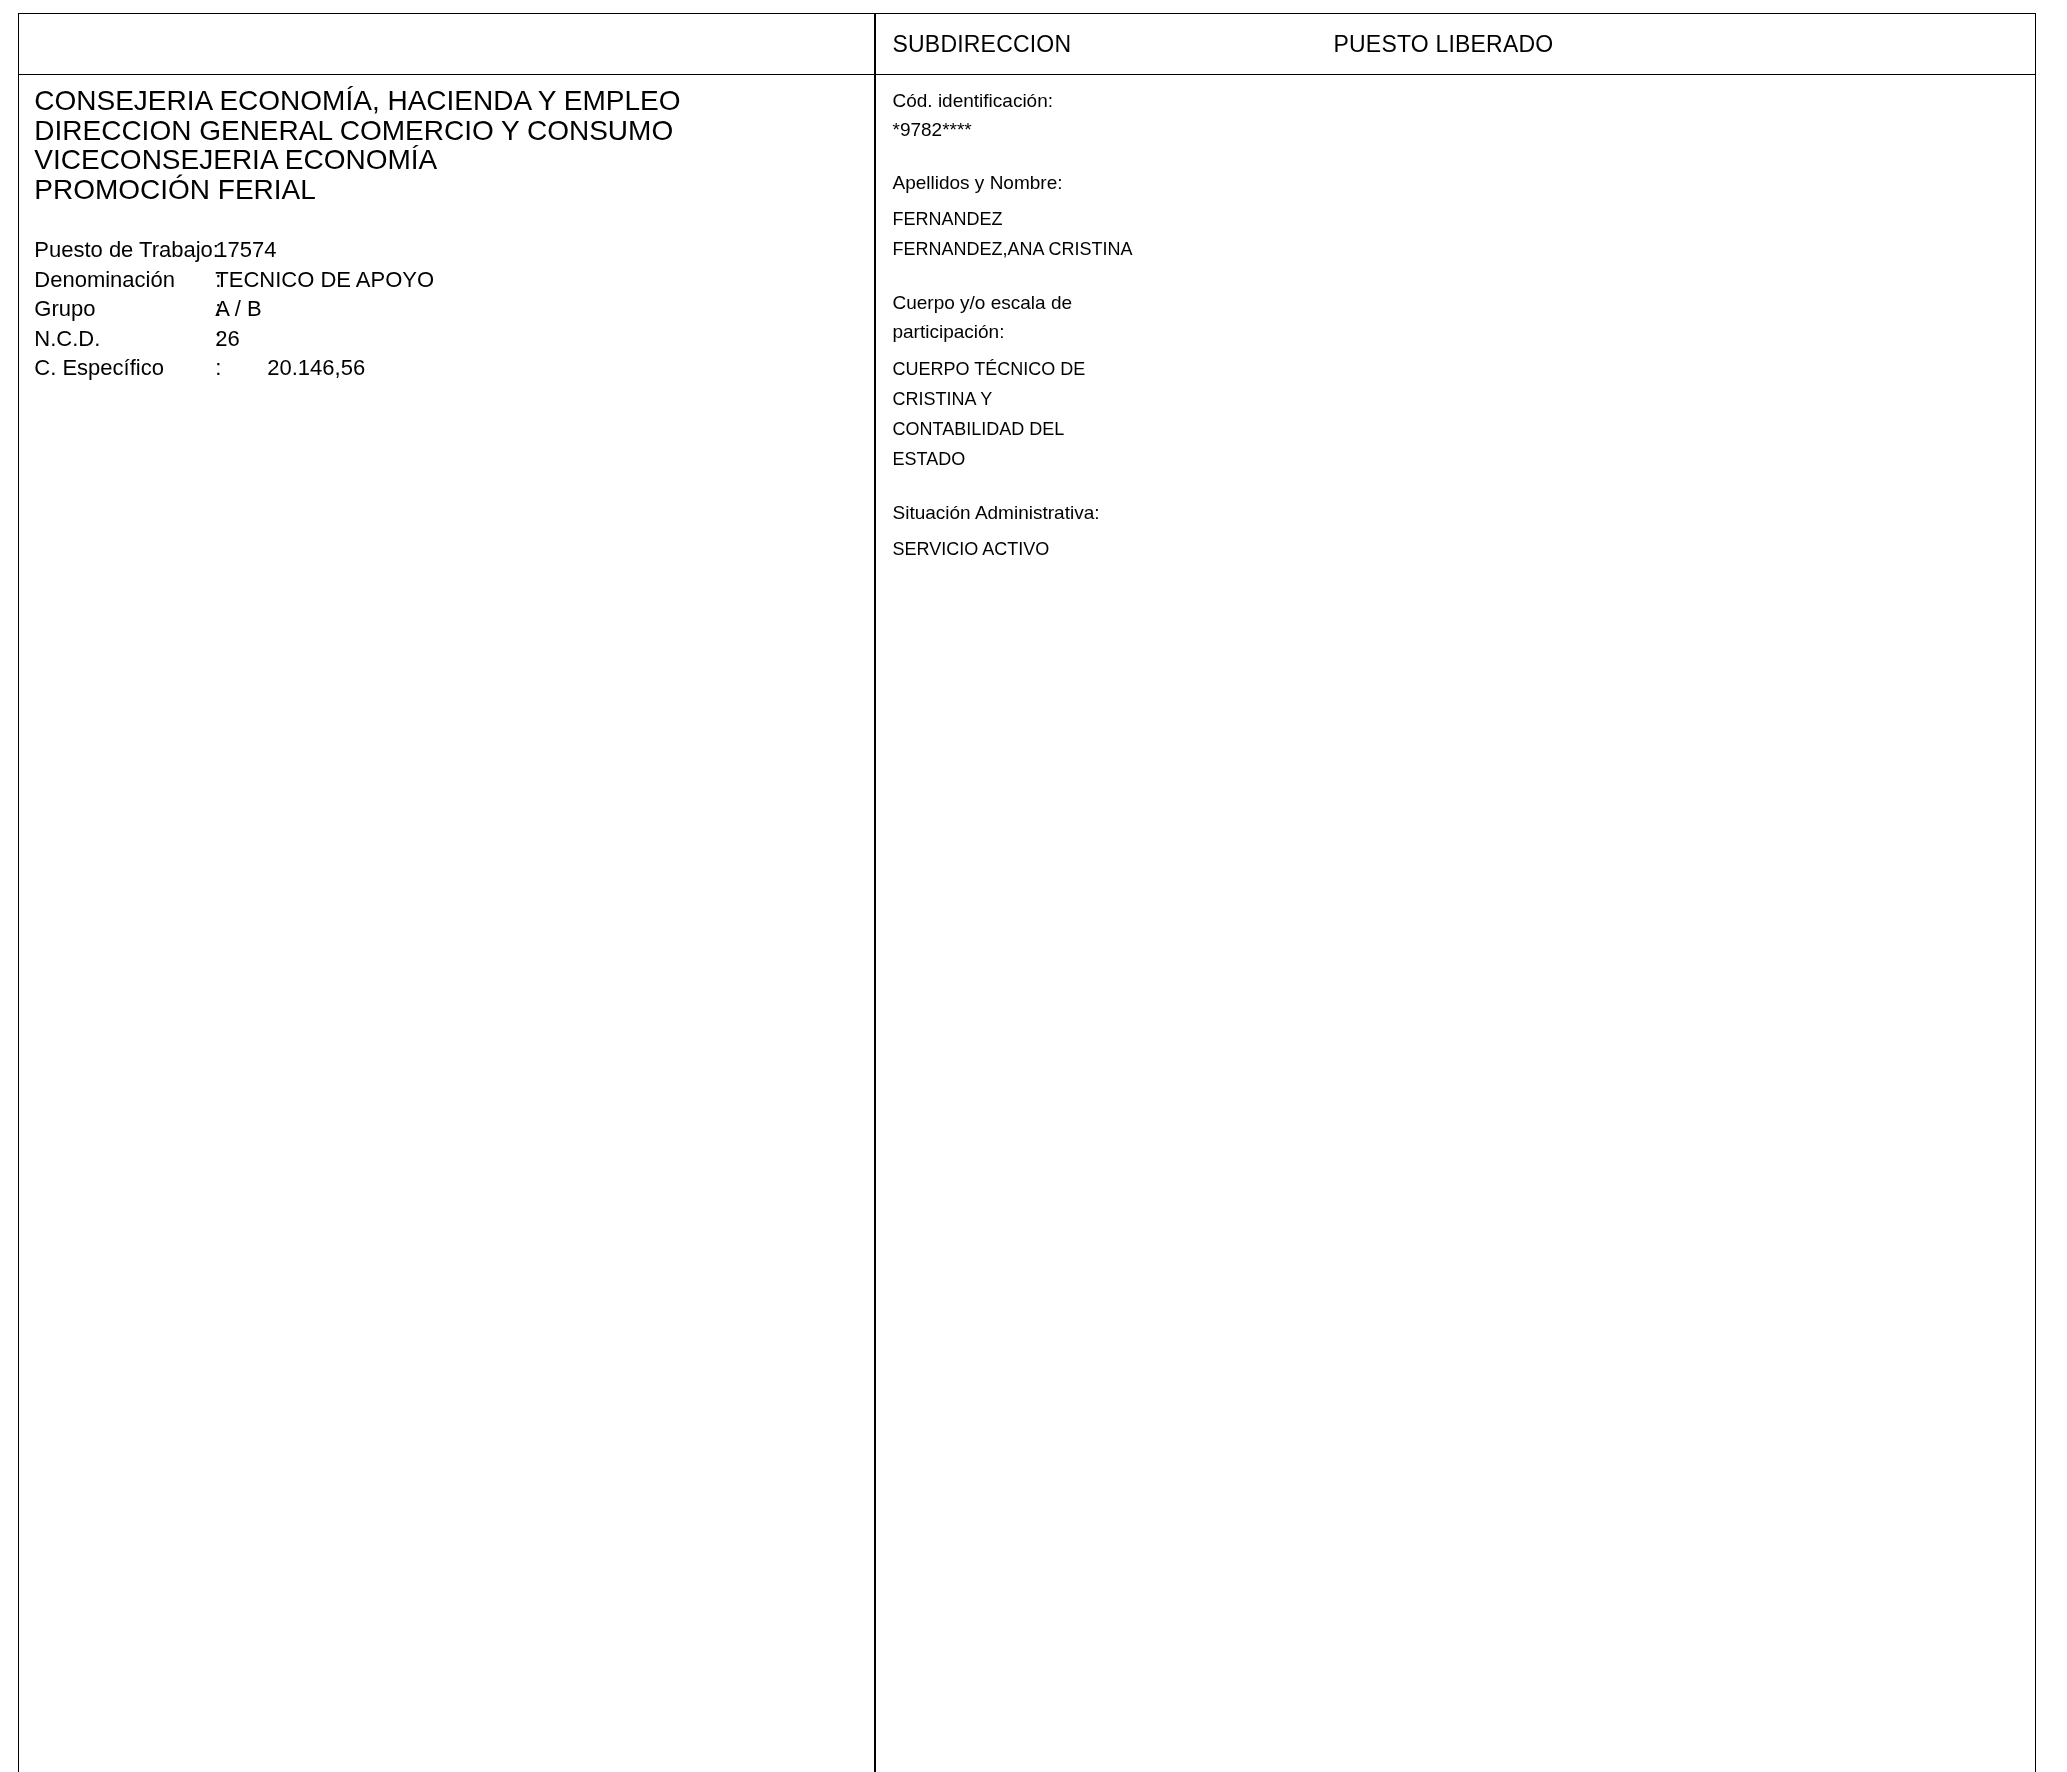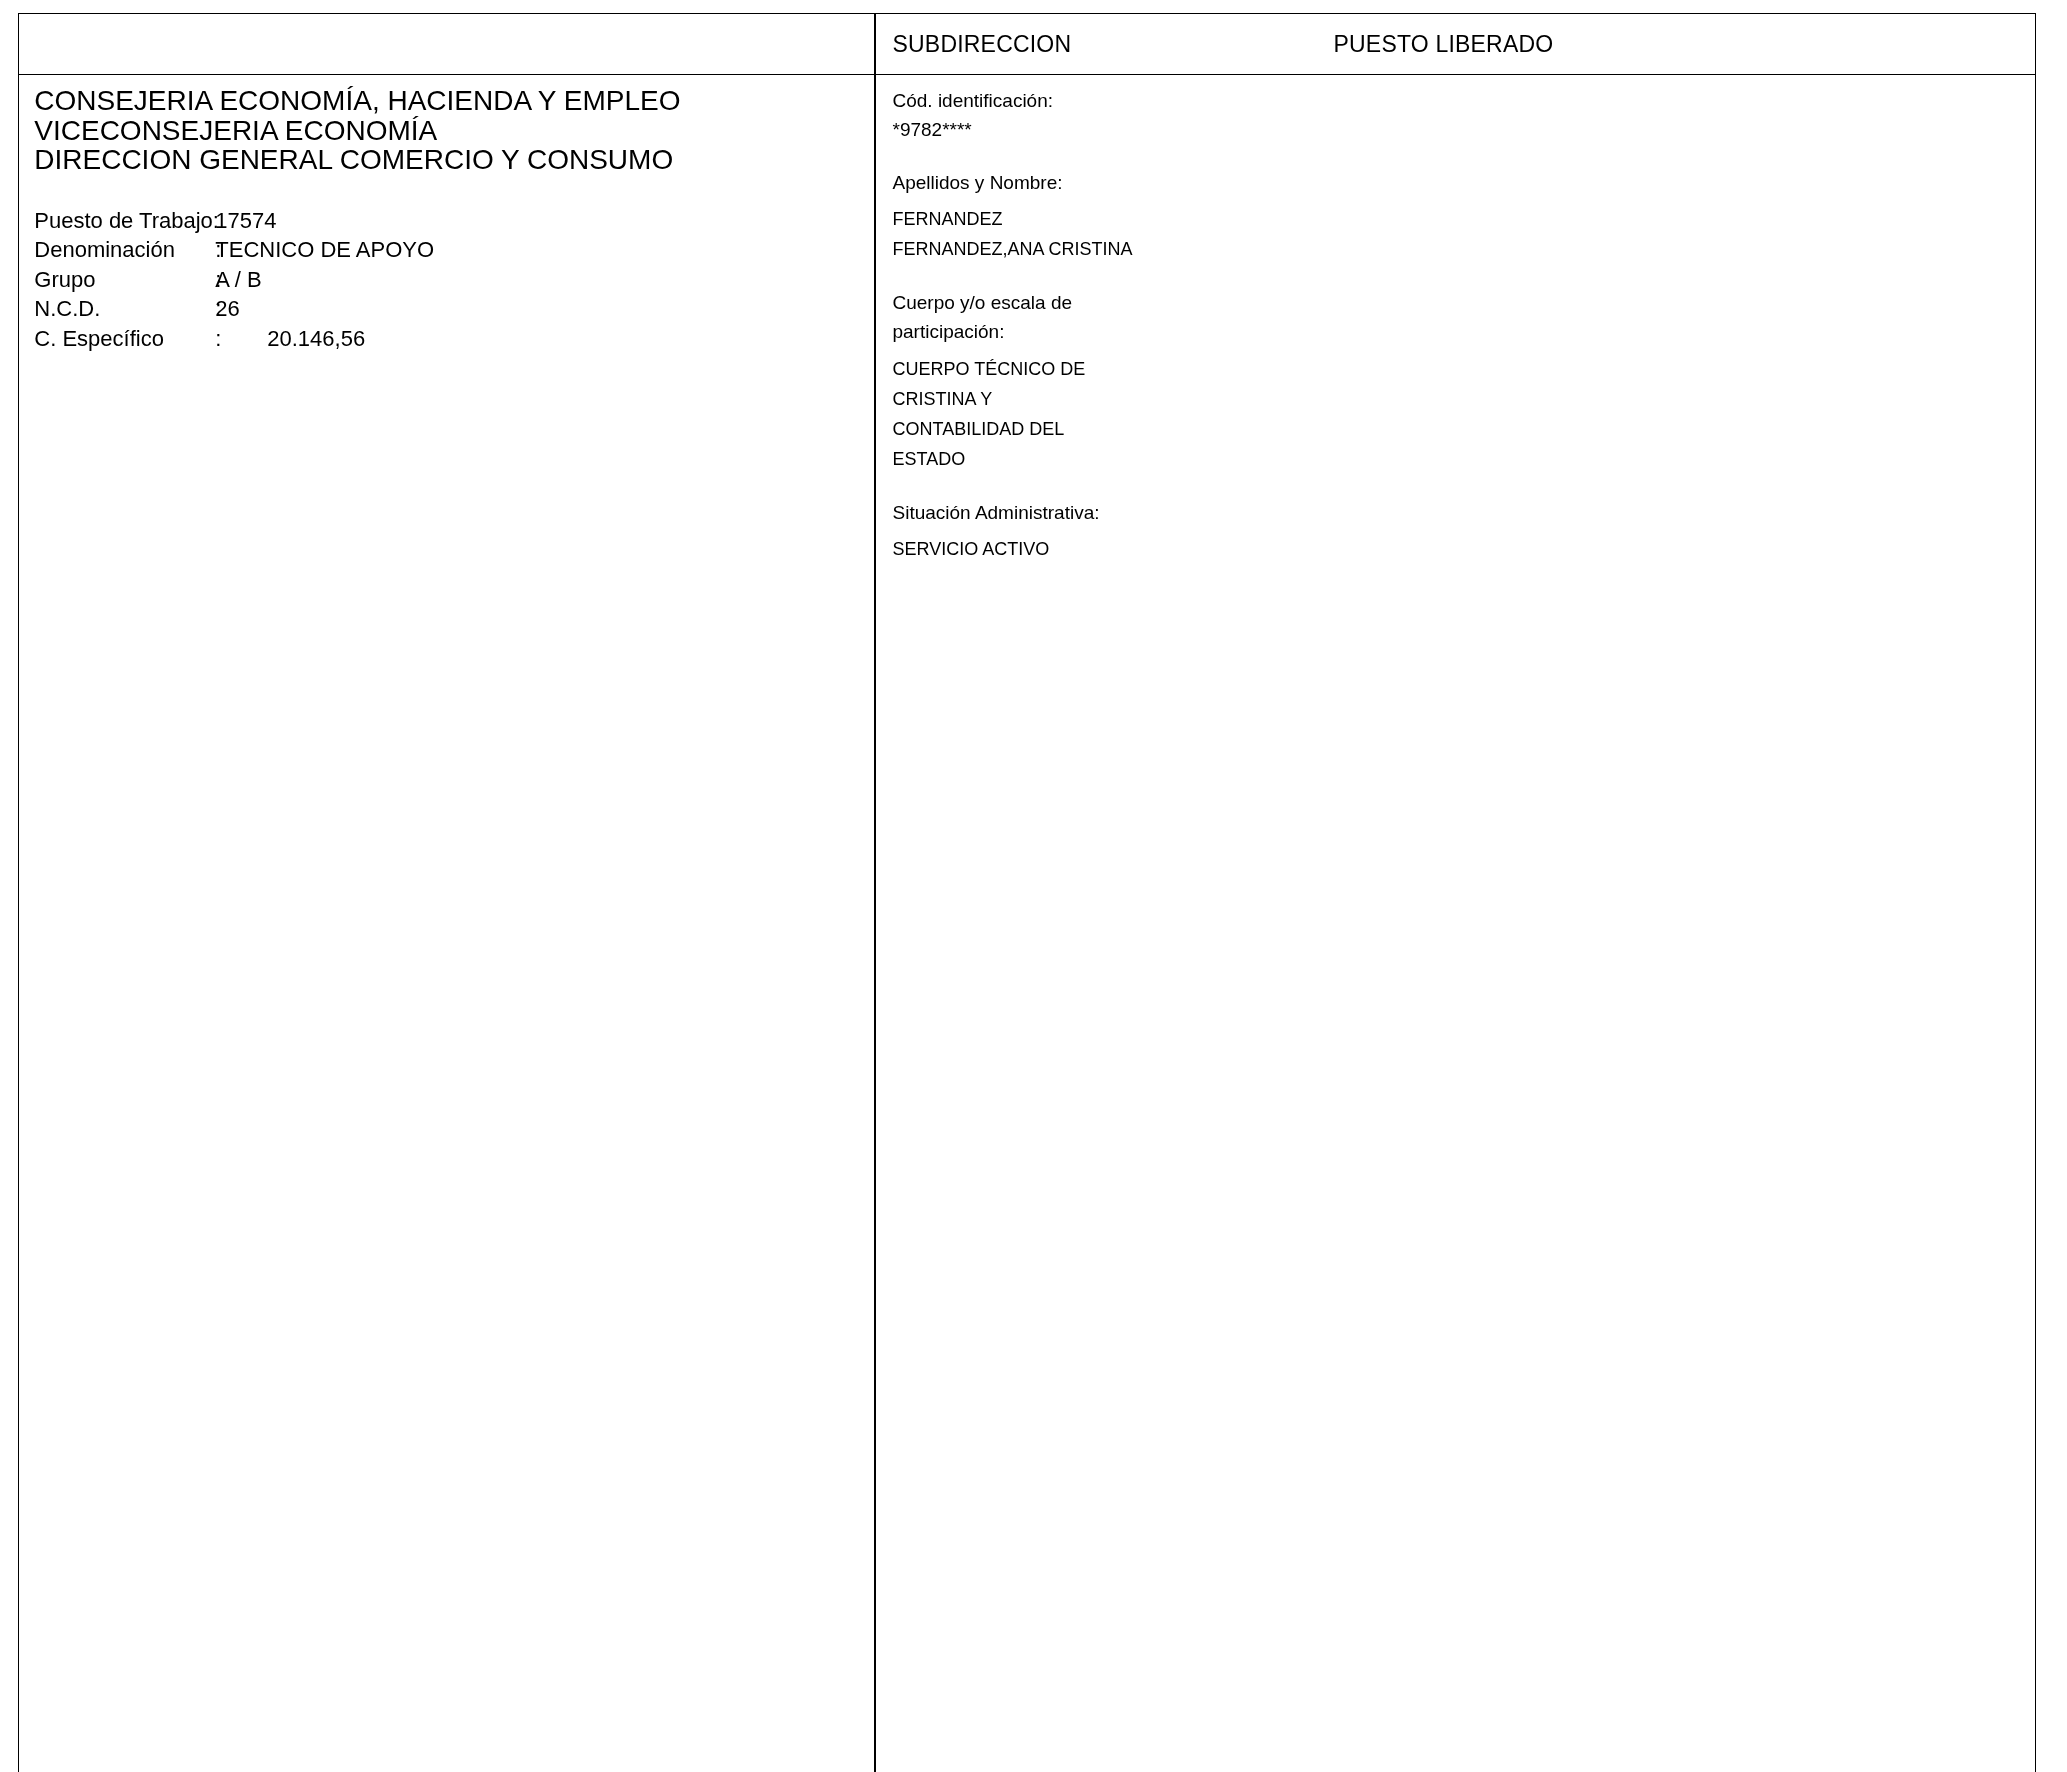--- a/index.html
+++ b/index.html
@@ -139,22 +139,23 @@
       <div class="vline v1"></div>
       <div class="head-cell c2">SUBDIRECCION</div>
       <div class="head-cell c3">PUESTO LIBERADO</div>
     </div>
 
     <div class="body-row">
       <div class="vline v1"></div>
 
       <div class="col col-adjudicado">
         <div class="org-line">CONSEJERIA ECONOMÍA, HACIENDA Y EMPLEO</div>
+        <div class="org-line">DIRECCION GENERAL COMERCIO Y CONSUMO</div>
         <div class="org-line">VICECONSEJERIA ECONOMÍA</div>
-        <div class="org-line">DIRECCION GENERAL COMERCIO Y CONSUMO</div>
+        <div class="org-line">PROMOCIÓN FERIAL</div>
 
         <div class="gap-block"></div>
 
         <div class="kv">
           <span class="k">Puesto de Trabajo:</span><span class="v">17574</span>
         </div>
 
         <div class="kv">
           <span class="k">Denominación</span><span class="sep">:</span><span class="v">TECNICO DE APOYO</span>
         </div>

